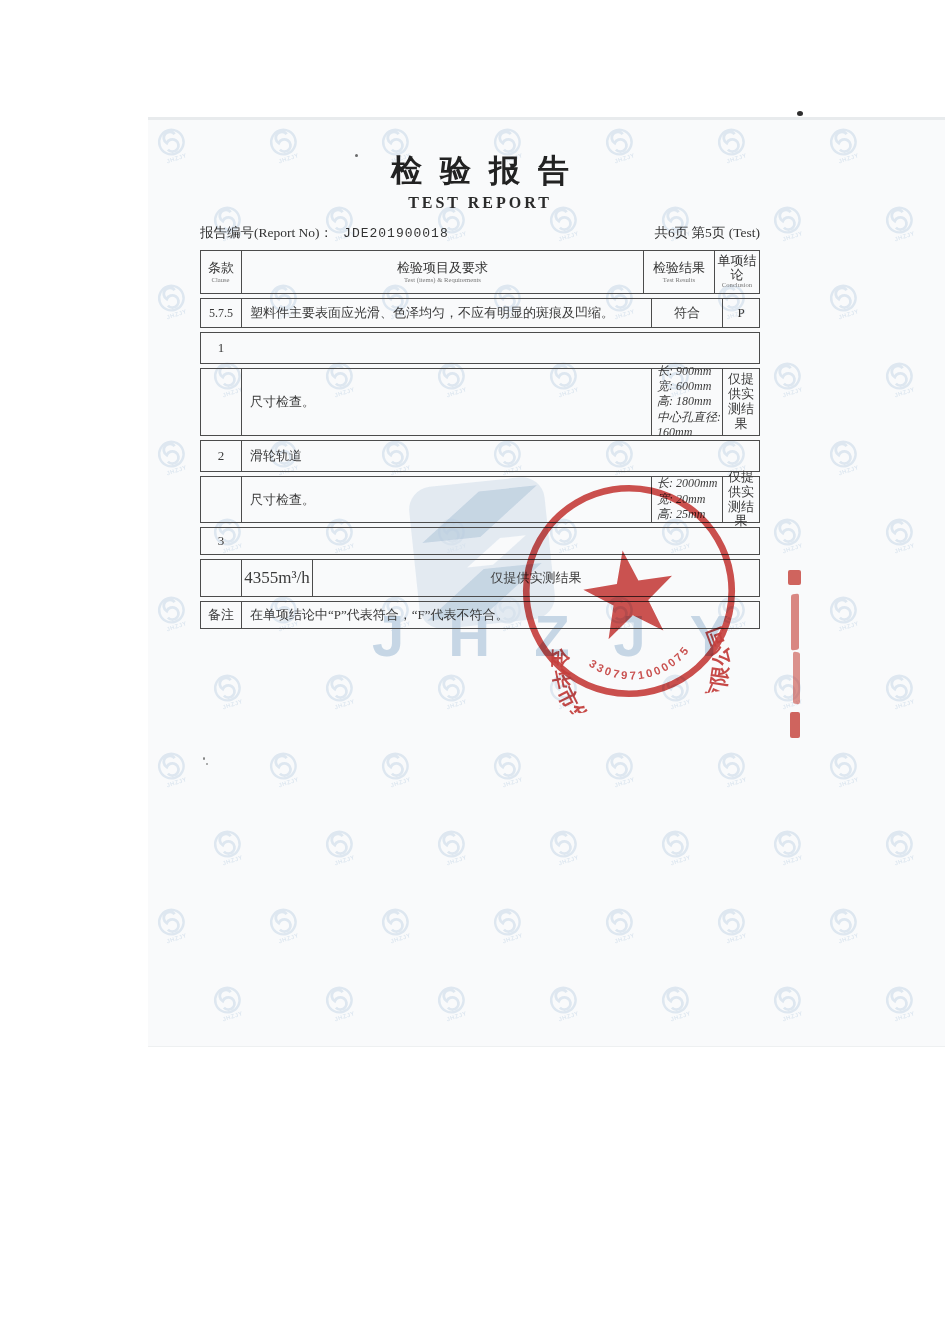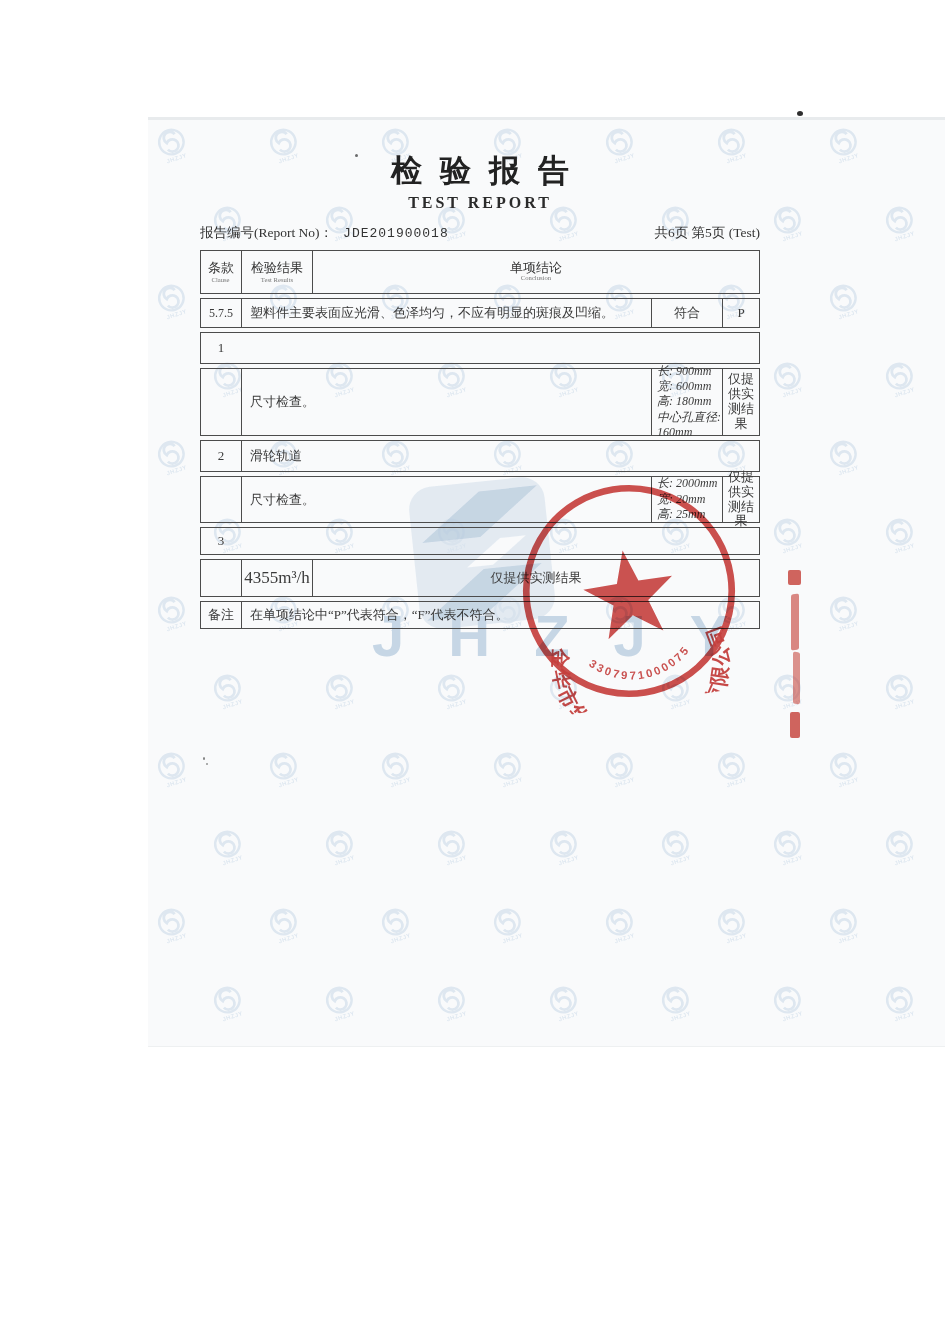--- a/index.html
+++ b/index.html
@@ -671,20 +671,24 @@
       <div class="meta-right">共6页 第5页 (Test)</div>
     </div>
 
     <div class="tbl">
 
       <div class="rowbox rb-header">
         <div class="cell c-clause">
           <span class="h-cn">条款</span>
           <span class="h-en">Clause</span>
         </div>
+        <div class="cell c-item" style="align-items:center;padding-left:0;">
+          <span class="h-cn">检验项目及要求</span>
+          <span class="h-en">Test (items) &amp; Requirements</span>
+        </div>
         <div class="cell c-result">
           <span class="h-cn">检验结果</span>
           <span class="h-en">Test Results</span>
         </div>
         <div class="cell c-concl">
           <span class="h-cn" style="white-space:normal;line-height:1.1;">单项结论</span>
           <span class="h-en">Conclusion</span>
         </div>
       </div>
 

